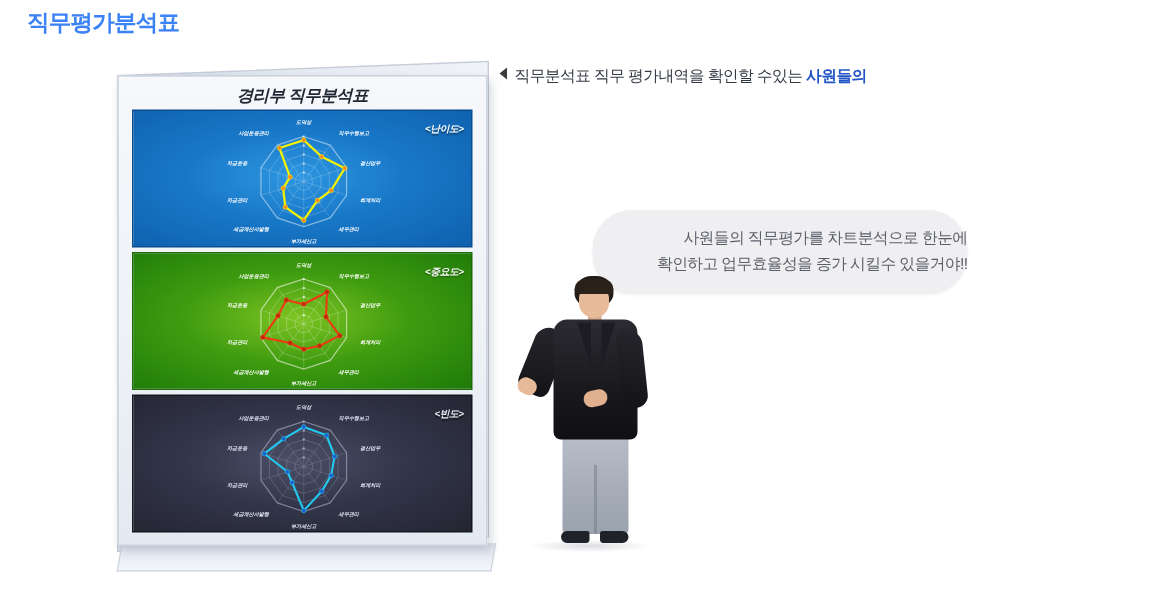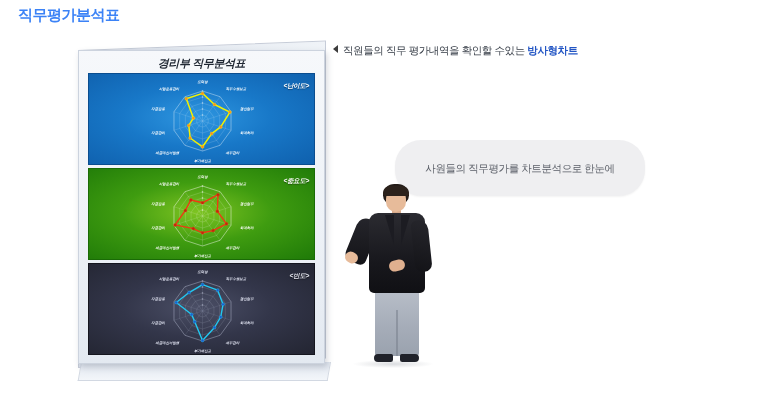--- a/index.html
+++ b/index.html
@@ -78,21 +78,21 @@
     display:inline-block;width:0;height:0;vertical-align:1px;
     border-top:4px solid transparent;border-bottom:4px solid transparent;
     border-right:5px solid #3c3c3c;margin-right:5px;
   }
   .caption .hl{color:#2255c4;font-weight:bold;}
 
   
   .bubble{
     position:absolute;left:395px;top:140px;width:250px;height:56px;
     background:#efeff1;border-radius:26px;
-    display:flex;flex-direction:row;align-items:center;justify-content:center;
+    display:flex;flex-direction:column;align-items:flex-end;justify-content:center;
     box-shadow:0 1px 2px rgba(0,0,0,.05);
   }
   .bubble span{
     font-size:10.5px;color:#5b5f68;letter-spacing:-0.4px;line-height:17px;
     white-space:nowrap;
   }
   .bubble-tail{
     position:absolute;left:398px;top:188px;width:0;height:0;
     border-top:14px solid #efeff1;
     border-right:13px solid transparent;
@@ -331,25 +331,26 @@
             <text x="90.28" y="16.24" text-anchor="end" font-size="3.4" font-family="&quot;Liberation Sans&quot;,sans-serif" font-weight="bold" fill="#e4e7f5">사업운용관리</text>
           </svg>
         <div class="chart-tag">&lt;빈도&gt;</div>
       </div>
 
     </div>
   </div>
 </div>
 
 <div class="caption">
-  <span class="bullet"></span><span>직원들의 직무 평가내역을 확인할 수있는 </span><span class="hl">방사형차트</span>
+  <span class="bullet"></span><span>직무분석표 직무 평가내역을 확인할 수있는 </span><span class="hl">사원들의</span>
 </div>
 
 <div class="bubble">
   <span>사원들의 직무평가를 차트분석으로 한눈에</span>
+  <span>확인하고 업무효율성을 증가 시킬수 있을거야!!</span>
 </div>
 <div class="bubble-tail"></div>
 <div class="bubble-dot"></div>
 
 <div class="person">
   <div class="p-shadow"></div>
   <div class="p-armL"></div>
   <div class="p-handL"></div>
   <div class="p-pants"></div>
   <div class="p-pantsplit"></div>

